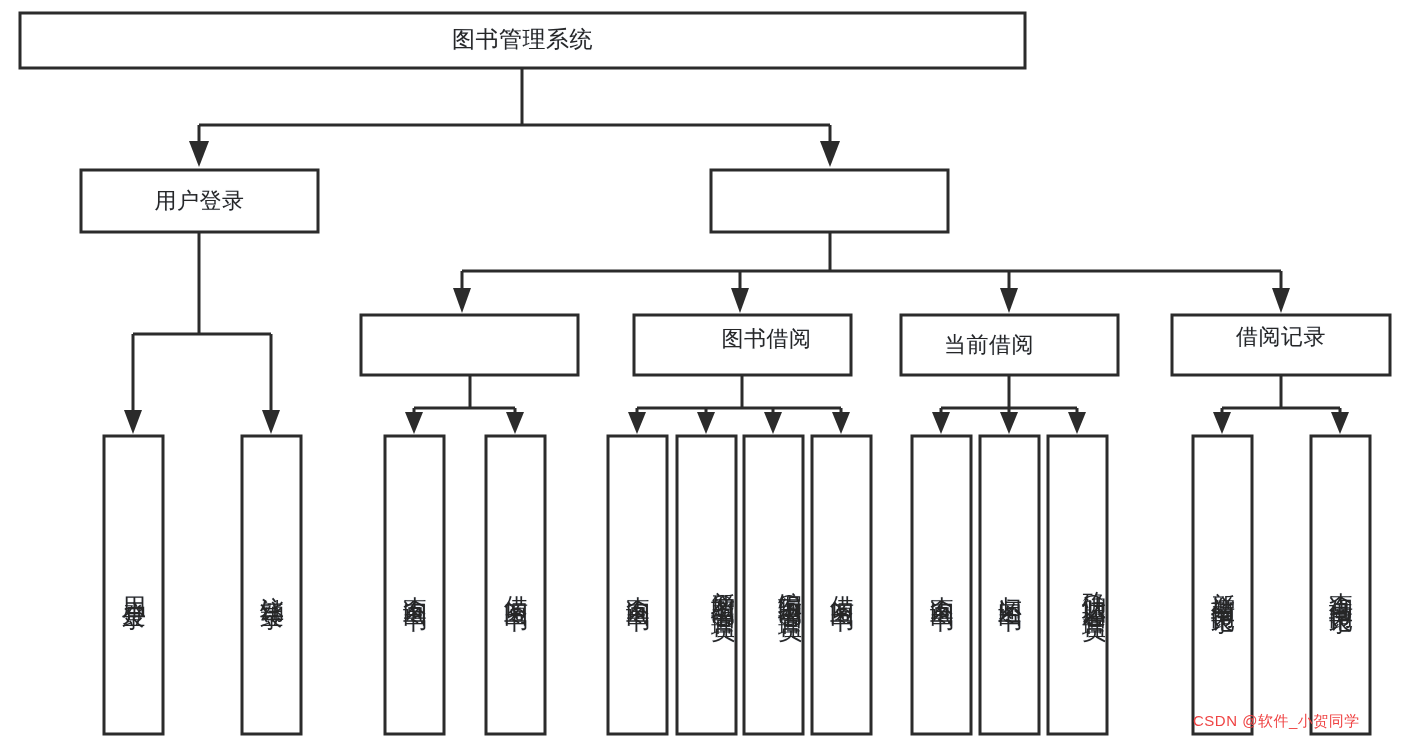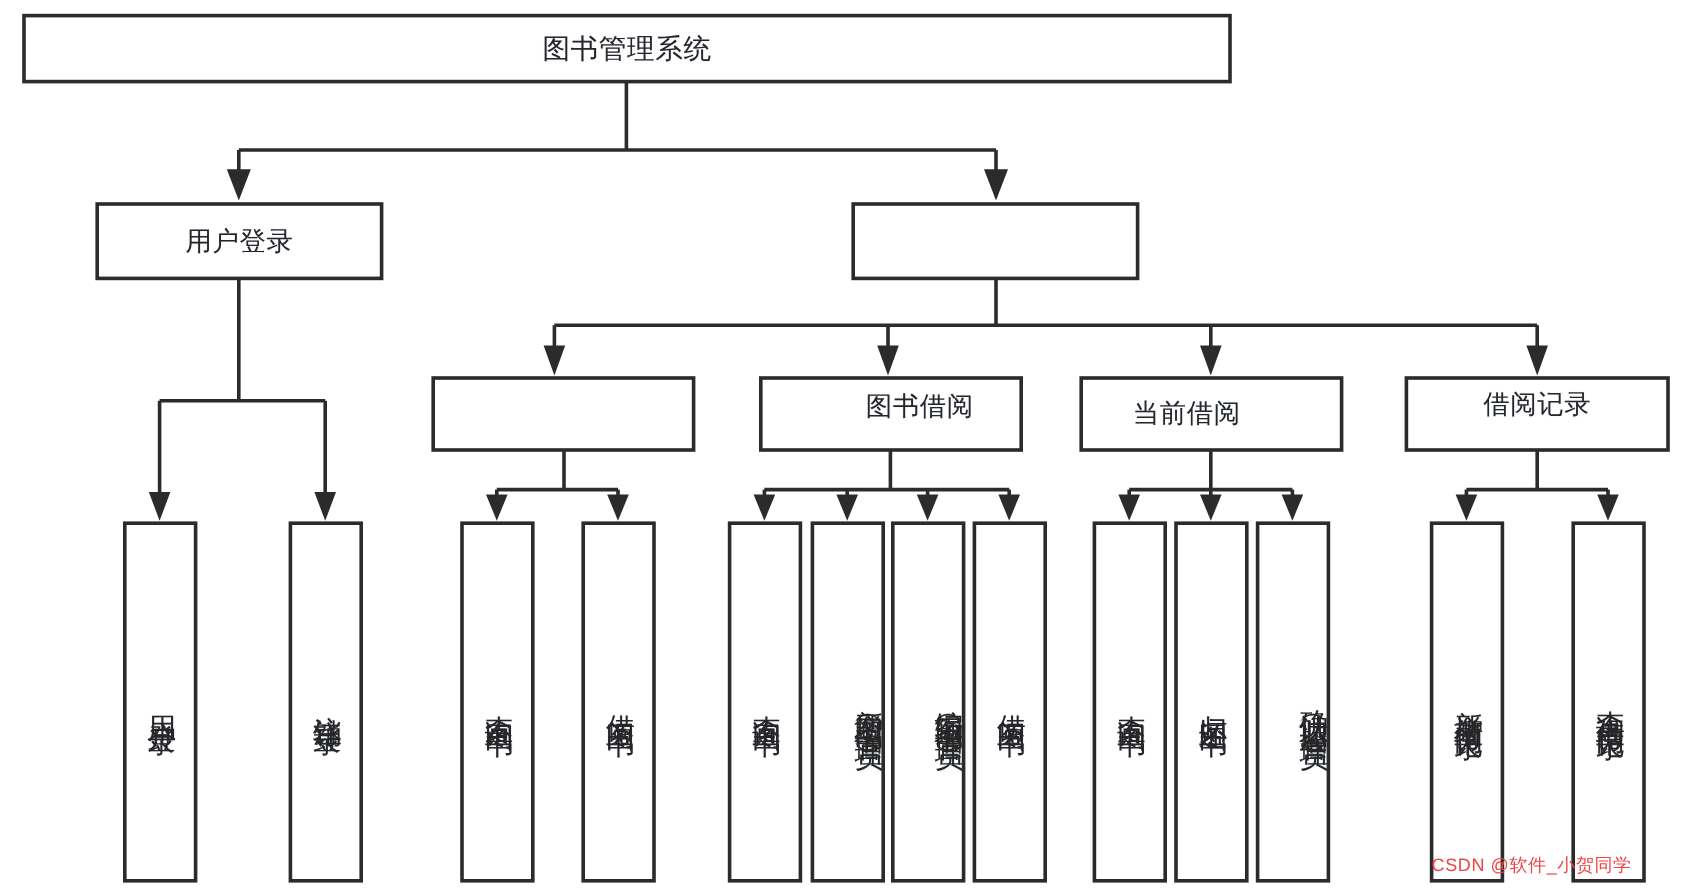--- a/index.html
+++ b/index.html
@@ -183,21 +183,21 @@
     <rect class="node-box" x="812" y="436" width="59" height="298"></rect>
 
     <rect class="node-box" x="912" y="436" width="59" height="298"></rect>
     <rect class="node-box" x="980" y="436" width="59" height="298"></rect>
     <rect class="node-box" x="1048" y="436" width="59" height="298"></rect>
 
     <rect class="node-box" x="1193" y="436" width="59" height="298"></rect>
     <rect class="node-box" x="1311" y="436" width="59" height="298"></rect>
   </svg>
 
-  <div class="h-label title-label" style="left:20px; top:13px; width:1005px; height:55px;">图书管理系统</div>
+  <div class="h-label title-label" style="left:20px; top:13px; width:1005px; height:55px;font-family:Liberation Serif, serif;">图书管理系统</div>
 
   <div class="h-label" style="left:81px; top:170px; width:237px; height:62px;">用户登录</div>
 
   <div class="h-label" style="left:634px; top:315px; width:217px; height:47px;padding-left:24px;">图书借阅</div>
   <div class="h-label" style="left:901px; top:315px; width:176px; height:60px;">当前借阅</div>
   <div class="h-label" style="left:1172px; top:315px; width:218px; height:44px;">借阅记录</div>
 
   <div class="v-label" style="left:104px; top:436px; width:59px; height:298px;">用户登录</div>
   <div class="v-label" style="left:242px; top:436px; width:59px; height:298px;">注销登录</div>
 

